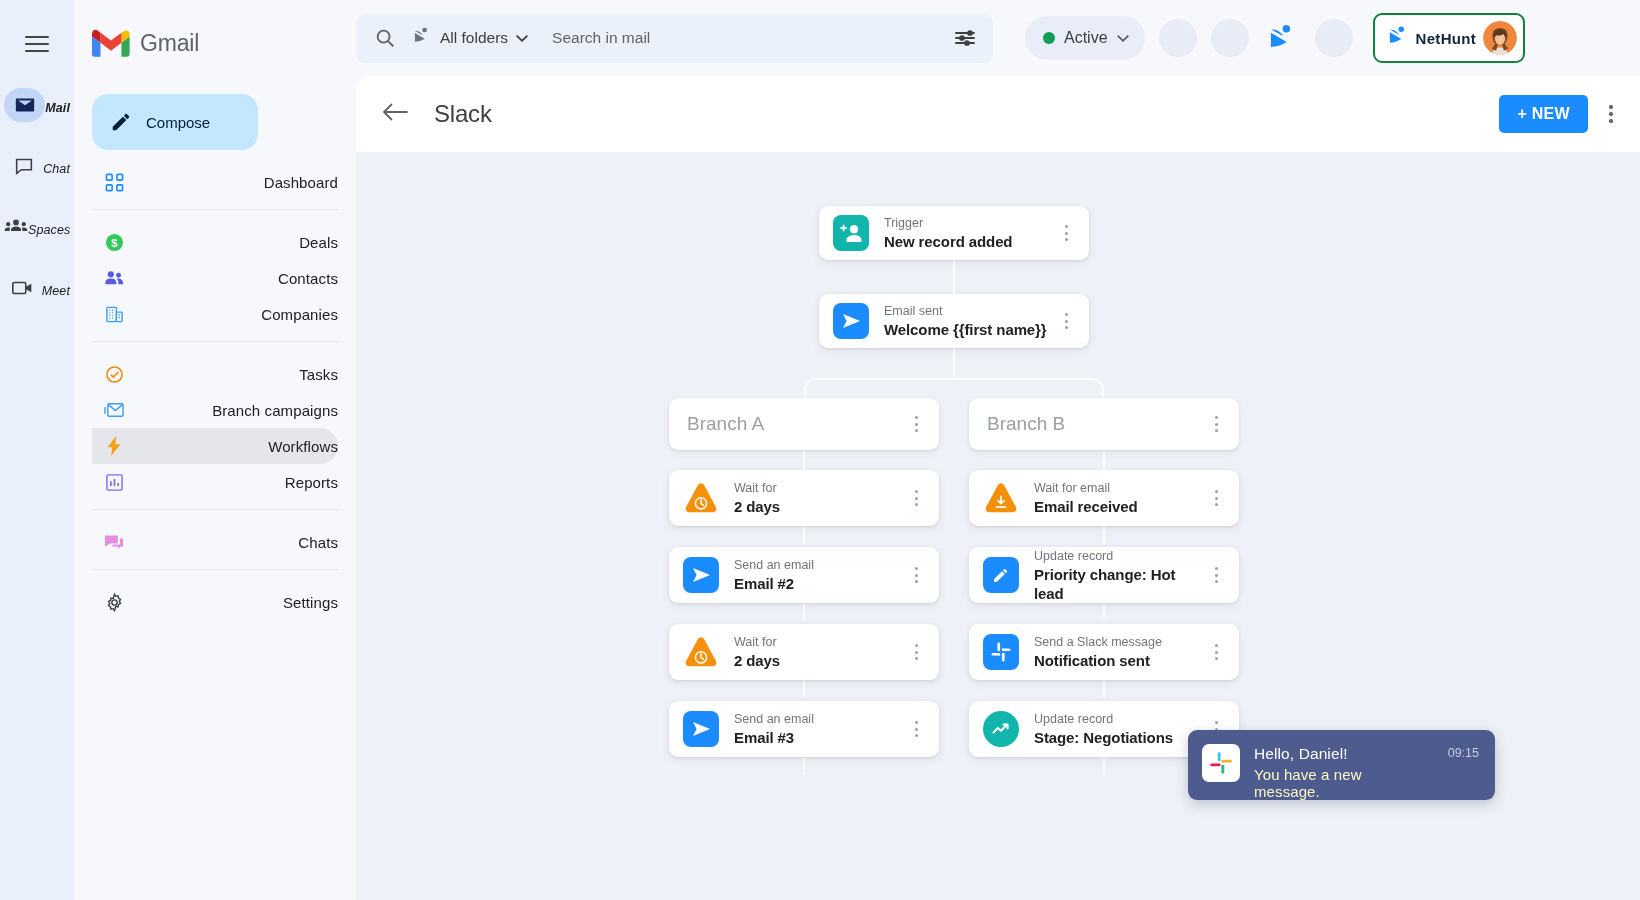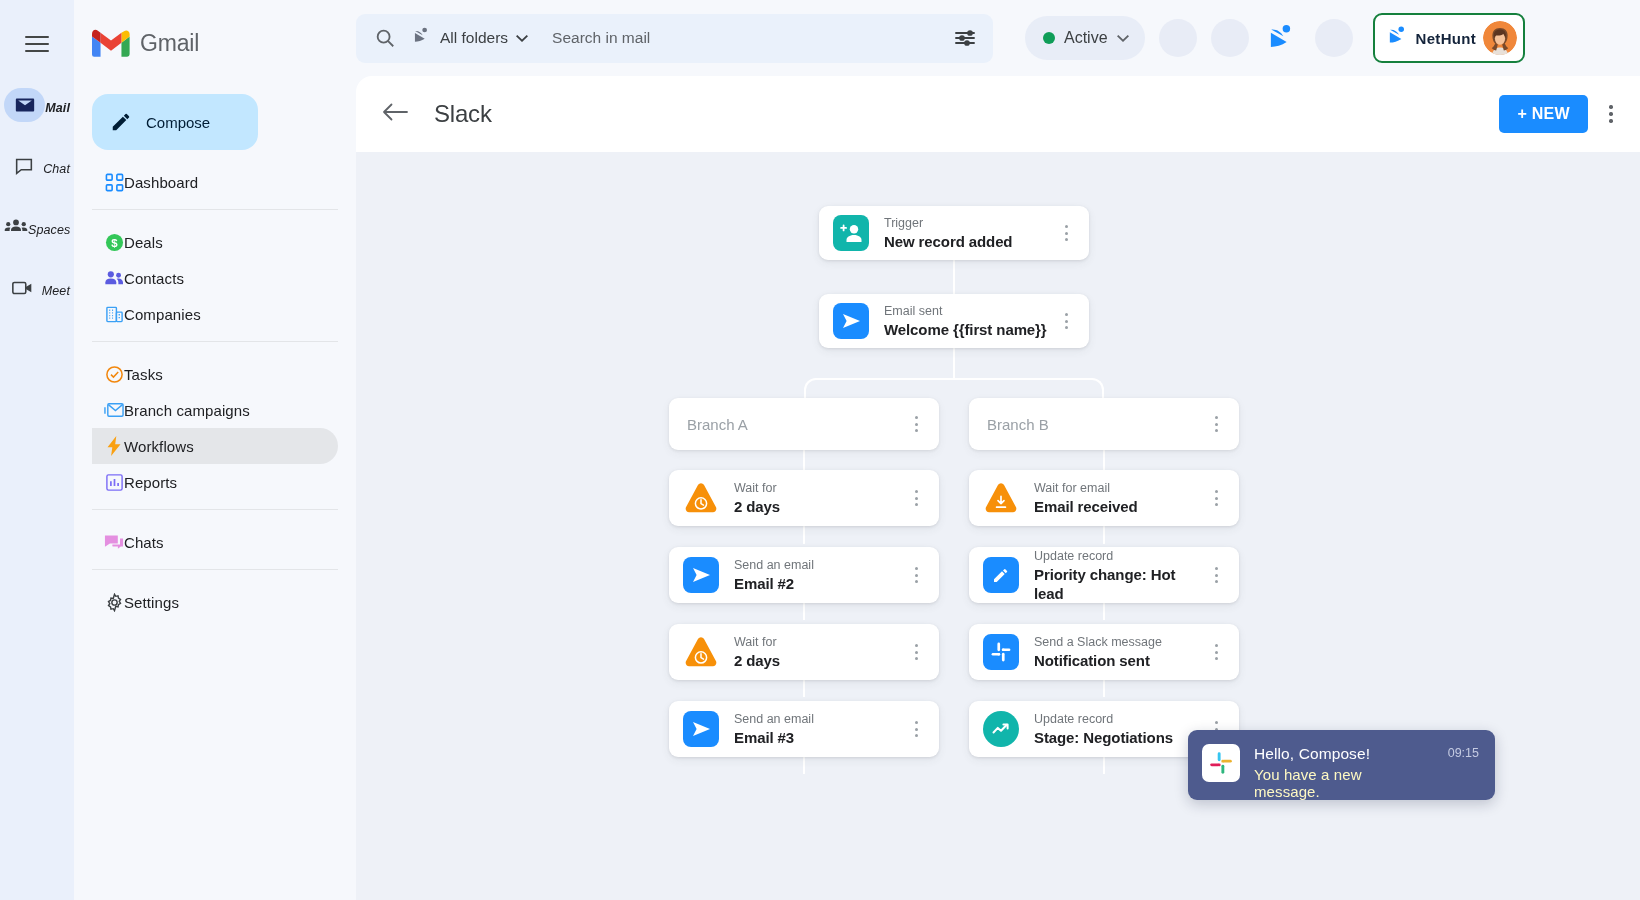--- a/index.html
+++ b/index.html
@@ -43,21 +43,21 @@
     margin: 22px 0 0 18px; width: 166px; height: 56px; border-radius: 16px;
     background: #c2e7ff; border: none; display: flex; align-items: center; gap: 14px;
     padding-left: 18px; cursor: pointer;
   }
   #compose-label { font-size: 15px; color: #001d35; font-weight: 500; }
 
   .nav-group { margin-top: 14px; }
   .nav-divider { height: 1px; background: #e3e5e8; margin: 9px 18px 9px 18px; }
   .nav-item {
     height: 36px; margin: 0 18px 0 18px; border-radius: 0 18px 18px 0;
-    display: flex; align-items: center; padding-left: 12px; cursor: pointer;
+    display: flex; align-items: center; gap: 16px; padding-left: 12px; cursor: pointer; justify-content: space-between;
   }
   .nav-item.active { background: #e4e6e9; }
   .nav-label { font-size: 15px; color: #202124; letter-spacing: .1px; }
   .nav-ico { width: 20px; height: 20px; display: flex; align-items: center; justify-content: center; flex: 0 0 20px; }
 
   
   #main { position: absolute; left: 356px; top: 0; right: 0; bottom: 0; }
 
   
   #topbar { height: 76px; display: flex; align-items: center; padding-right: 14px; }
@@ -124,21 +124,21 @@
   .node-text { margin-left: 15px; display: flex; flex-direction: column; justify-content: center; gap: 1px; }
   .node-sub { font-size: 12.5px; color: #70757a; line-height: 16px; }
   .node-title { font-size: 15px; color: #202124; font-weight: 700; line-height: 19px; letter-spacing: -.1px; }
   .node .kebab { margin-left: auto; }
 
   .branch-head {
     position: absolute; background: #fff; border-radius: 9px;
     box-shadow: 0 1px 3px rgba(60,64,67,.11), 0 3px 10px rgba(60,64,67,.06);
     display: flex; align-items: center; padding: 0 12px 0 18px; cursor: pointer;
   }
-  .branch-label { font-size: 15px; color: #9aa0a6; }
+  .branch-label { font-size: 19px; color: #9aa0a6; }
   .branch-head .kebab { margin-left: auto; }
 
   
   .conn-v { position: absolute; width: 2px; background: #ffffff; }
   .branch-box {
     position: absolute; border: 2px solid #ffffff; border-bottom: none;
     border-radius: 12px 12px 0 0;
   }
 
   
@@ -677,20 +677,20 @@
             <rect x="9.7" y="2.2" width="2.9" height="9" rx="1.45" fill="#36c5f0"></rect>
             <rect x="13.4" y="14.8" width="2.9" height="9" rx="1.45" fill="#2eb67d"></rect>
             <rect x="14.8" y="9.7" width="9" height="2.9" rx="1.45" fill="#ecb22e"></rect>
             <rect x="2.2" y="13.4" width="9" height="2.9" rx="1.45" fill="#e01e5a"></rect>
             <rect x="9.7" y="13.4" width="2.9" height="2.9" rx="1.2" fill="#e01e5a"></rect>
             <rect x="13.4" y="9.7" width="2.9" height="2.9" rx="1.2" fill="#ecb22e"></rect>
           </g>
         </svg>
       </span>
       <span id="toast-body">
-        <span id="toast-title">Hello, Compose!</span>
+        <span id="toast-title">Hello, Daniel!</span>
         <span id="toast-msg">You have a new message.</span>
       </span>
       <span id="toast-time">09:15</span>
     </div>
 
   </div>
 </div>
 
 </body></html>

